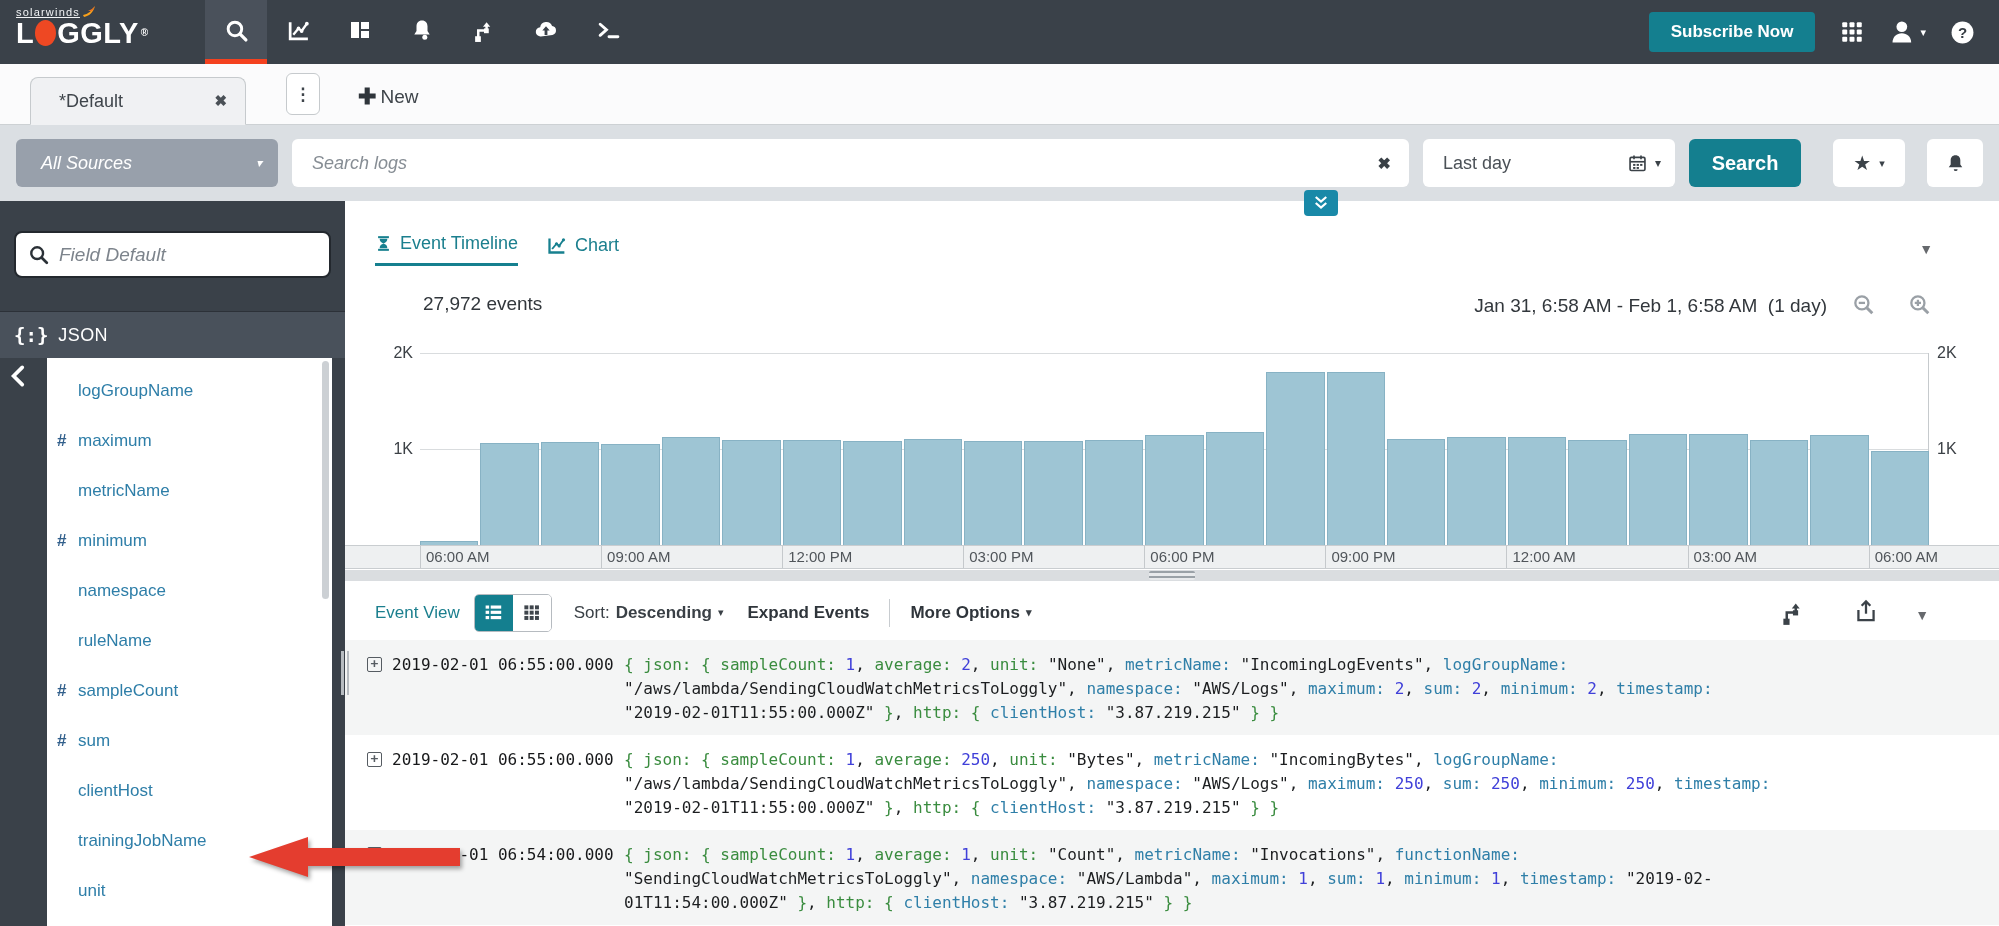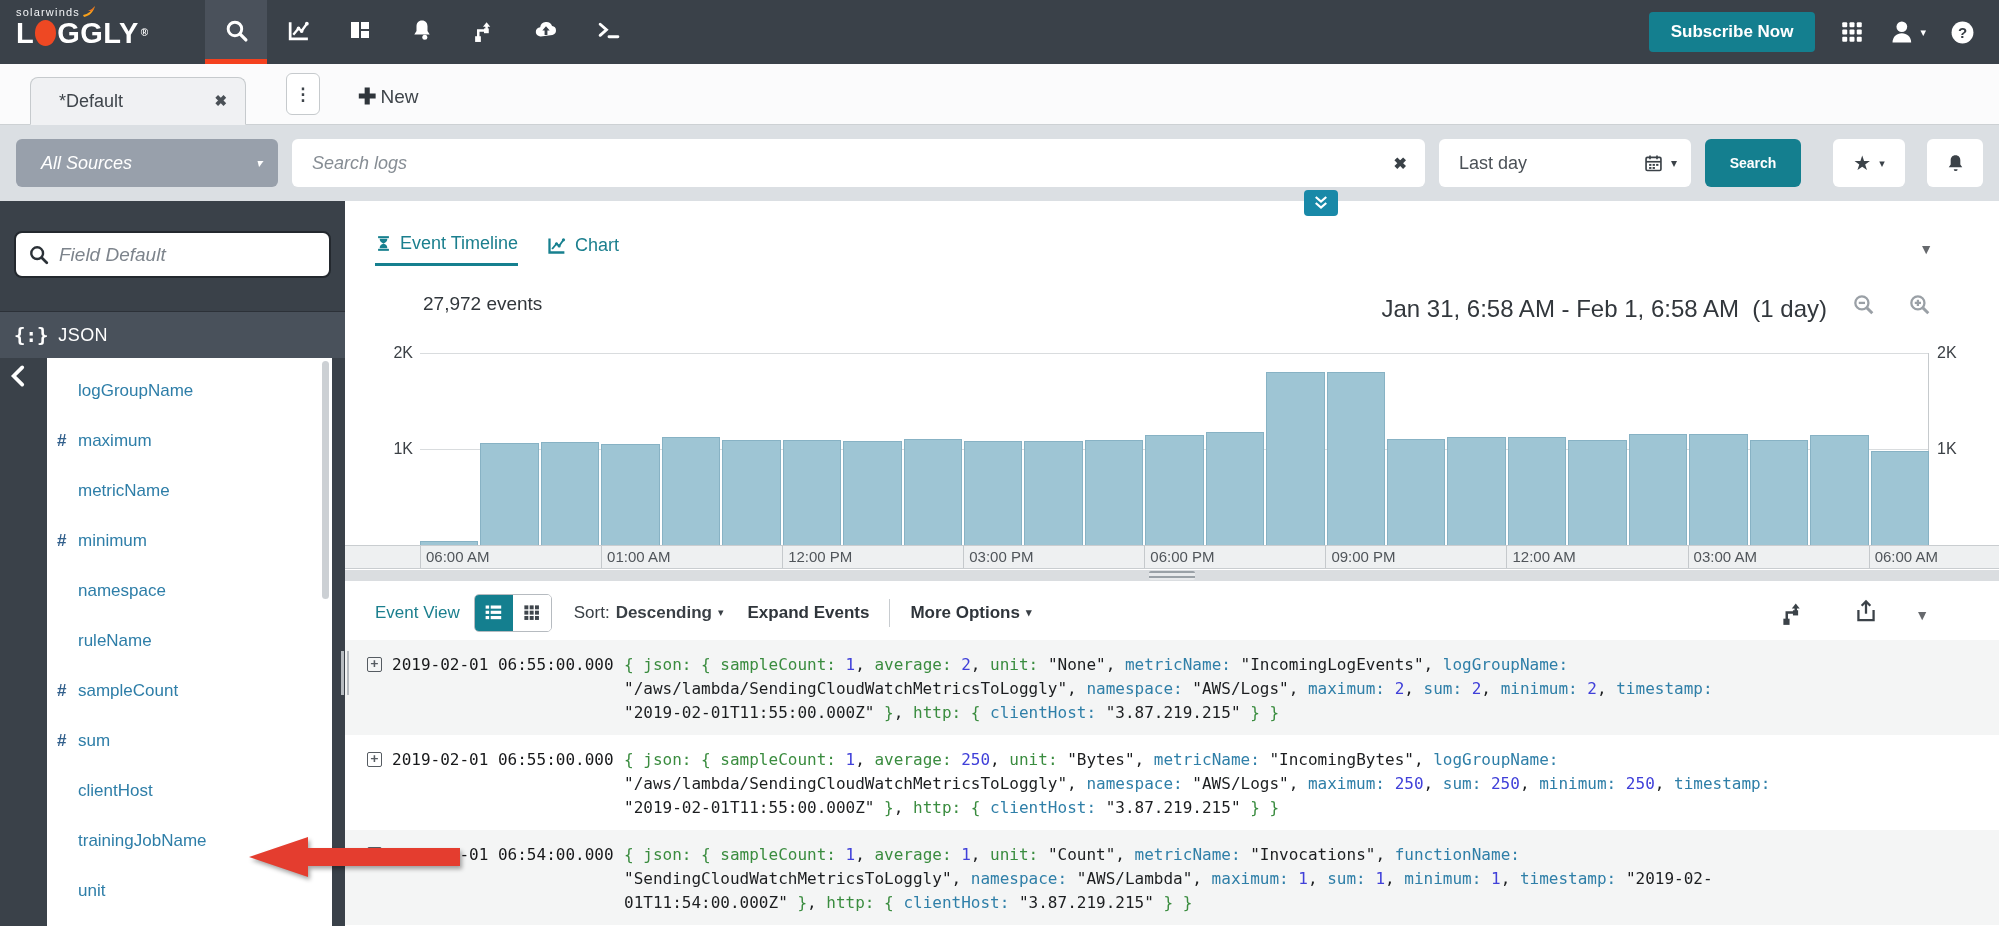--- a/index.html
+++ b/index.html
@@ -2,21 +2,21 @@
 <html><head>
 <meta charset="utf-8">
 <style>
   * { margin:0; padding:0; box-sizing:border-box; }
   html,body { width:1999px; height:926px; overflow:hidden; font-family:"Liberation Sans", sans-serif; }
   .screen { position:relative; width:1999px; height:926px; background:#fff; overflow:hidden; }
 
   
   .navbar { height:64px; background:#3a4149; display:flex; align-items:stretch; }
   .logo { width:205px; padding:6px 0 0 16px; color:#fff; }
-  .logo-top { font-size:11px; letter-spacing:1.2px; color:#f2f4f6; display:flex; align-items:center; gap:2px; }
+  .logo-top { font-size:11px; letter-spacing:1.2px; color:#f2f4f6; display:flex; align-items:center; gap:2px;text-decoration:underline; }
   .logo-main { font-size:29px; font-weight:700; letter-spacing:.5px; color:#fff; display:flex; align-items:center; line-height:30px; }
   .logo-oval { display:inline-block; width:21px; height:26px; background:#ee4823; border-radius:50%; margin:0 1px; }
   .logo-reg { font-size:10px; vertical-align:super; margin-left:2px; }
   .sw-mark { width:14px; height:12px; }
   .nav-tabs { display:flex; }
   .nav-tab { width:62px; display:flex; align-items:center; justify-content:center; position:relative; cursor:pointer; }
   .nav-tab.active { background:#4a515b; }
   .nav-tab.active::after { content:""; position:absolute; left:0; right:0; bottom:0; height:5px; background:#f4411f; }
   .nav-right { margin-left:auto; display:flex; align-items:center; gap:24px; padding-right:24px; }
   .subscribe-btn { background:#147f8f; color:#fff; font-size:17px; font-weight:700; border:none; border-radius:4px; height:40px; padding:0 22px; cursor:pointer; }
@@ -38,21 +38,21 @@
   .pill { height:48px; border-radius:6px; background:#fff; display:flex; align-items:center; }
   .all-sources { width:262px; background:#98a0ab; color:#fff; font-style:italic; font-size:18px; padding:0 16px 0 25px; justify-content:space-between; cursor:pointer; }
   .all-sources .caret { color:#fff; font-size:12px; }
   .search-input { flex:1; padding:0 18px 0 20px; justify-content:space-between; cursor:text; }
   .search-ph { font-style:italic; font-size:18px; color:#868d94; }
   .clear-x { font-size:16px; font-weight:700; color:#3a4147; cursor:pointer; }
   .lastday { width:252px; padding:0 14px 0 20px; justify-content:space-between; cursor:pointer; }
   .lastday-label { font-size:18px; color:#4b5157; }
   .lastday-icons { display:flex; align-items:center; gap:4px; }
   .lastday .caret { color:#3b4248; font-size:12px; }
-  .search-btn { width:96px; background:#147f8f; color:#fff; font-size:14px; font-weight:700; justify-content:center; cursor:pointer; border:none; }
+  .search-btn { width:112px; background:#147f8f; color:#fff; font-size:20px; font-weight:700; justify-content:center; cursor:pointer; border:none; }
   .star-btn { width:72px; margin-left:18px; justify-content:center; gap:5px; cursor:pointer; }
   .star-glyph { font-size:20px; color:#3b4248; line-height:20px; }
   .star-btn .caret { color:#3b4248; font-size:11px; }
   .bell-btn { width:56px; margin-left:8px; justify-content:center; cursor:pointer; }
   .collapse-search { position:absolute; left:1304px; top:65px; width:34px; height:26px; background:#1989a8; border-radius:4px; display:flex; align-items:center; justify-content:center; cursor:pointer; z-index:5; }
 
   
   .content { position:relative; display:flex; height:725px; }
 
   
@@ -74,21 +74,21 @@
   .v-grip { position:absolute; left:341px; top:450px; display:flex; gap:3px; }
   .v-grip span { display:block; width:2.5px; height:44px; background:#b7bcc1; }
 
   
   .main { position:relative; flex:1; background:#fff; overflow:hidden; }
   .tl-tabs { position:absolute; top:32px; left:30px; display:flex; gap:28px; }
   .tl-tab { display:flex; align-items:center; gap:8px; color:#1b7f8e; font-size:18px; padding-bottom:9px; cursor:pointer; }
   .tl-tab.active { border-bottom:3px solid #15808f; }
   .panel-caret { position:absolute; top:40px; right:66px; color:#66696d; font-size:14px; cursor:pointer; }
   .events-count { position:absolute; top:92px; left:78px; font-size:19px; color:#32373c; }
-  .range-label { position:absolute; top:94px; right:172px; font-size:24px; color:#32373c; }
+  .range-label { position:absolute; top:94px; right:172px; font-size:19px; color:#32373c; }
   .zoom-out-btn { position:absolute; top:92px; right:122px; cursor:pointer; }
   .zoom-in-btn { position:absolute; top:92px; right:66px; cursor:pointer; }
 
   
   .chart { position:absolute; top:146px; left:0; right:0; height:234px;padding-left:24px; }
   .plot { position:absolute; left:75px; right:70px; top:0; height:198px; }
   .gridline { position:absolute; left:0; right:0; height:1px; background:#d9dcde; }
   .plot-rightline { position:absolute; right:0; top:6px; bottom:0; width:1px; background:#c6cacd; }
   .ylab { position:absolute; font-size:16px; color:#3c4146; width:40px; }
   .ylab.left { text-align:right; }
@@ -454,21 +454,21 @@
               <div class="bar" title="1095 events" style="height: 105px; background: rgb(158, 197, 212);"></div>
               <div class="bar" title="1145 events" style="height: 110px; background: rgb(158, 197, 212);"></div>
               <div class="bar" title="980 events" style="height: 94px; background: rgb(158, 197, 212);"></div>
             </div>
         </div>
         <div class="axis-strip">
           <div class="axis-inner">
               <div class="tickline" style="left: 0%;"></div>
               <div class="ticklabel" style="left: calc(0% + 6px);">06:00 AM</div>
               <div class="tickline" style="left: 12%;"></div>
-              <div class="ticklabel" style="left: calc(12% + 6px);">01:00 AM</div>
+              <div class="ticklabel" style="left: calc(12% + 6px);">09:00 AM</div>
               <div class="tickline" style="left: 24%;"></div>
               <div class="ticklabel" style="left: calc(24% + 6px);">12:00 PM</div>
               <div class="tickline" style="left: 36%;"></div>
               <div class="ticklabel" style="left: calc(36% + 6px);">03:00 PM</div>
               <div class="tickline" style="left: 48%;"></div>
               <div class="ticklabel" style="left: calc(48% + 6px);">06:00 PM</div>
               <div class="tickline" style="left: 60%;"></div>
               <div class="ticklabel" style="left: calc(60% + 6px);">09:00 PM</div>
               <div class="tickline" style="left: 72%;"></div>
               <div class="ticklabel" style="left: calc(72% + 6px);">12:00 AM</div>

